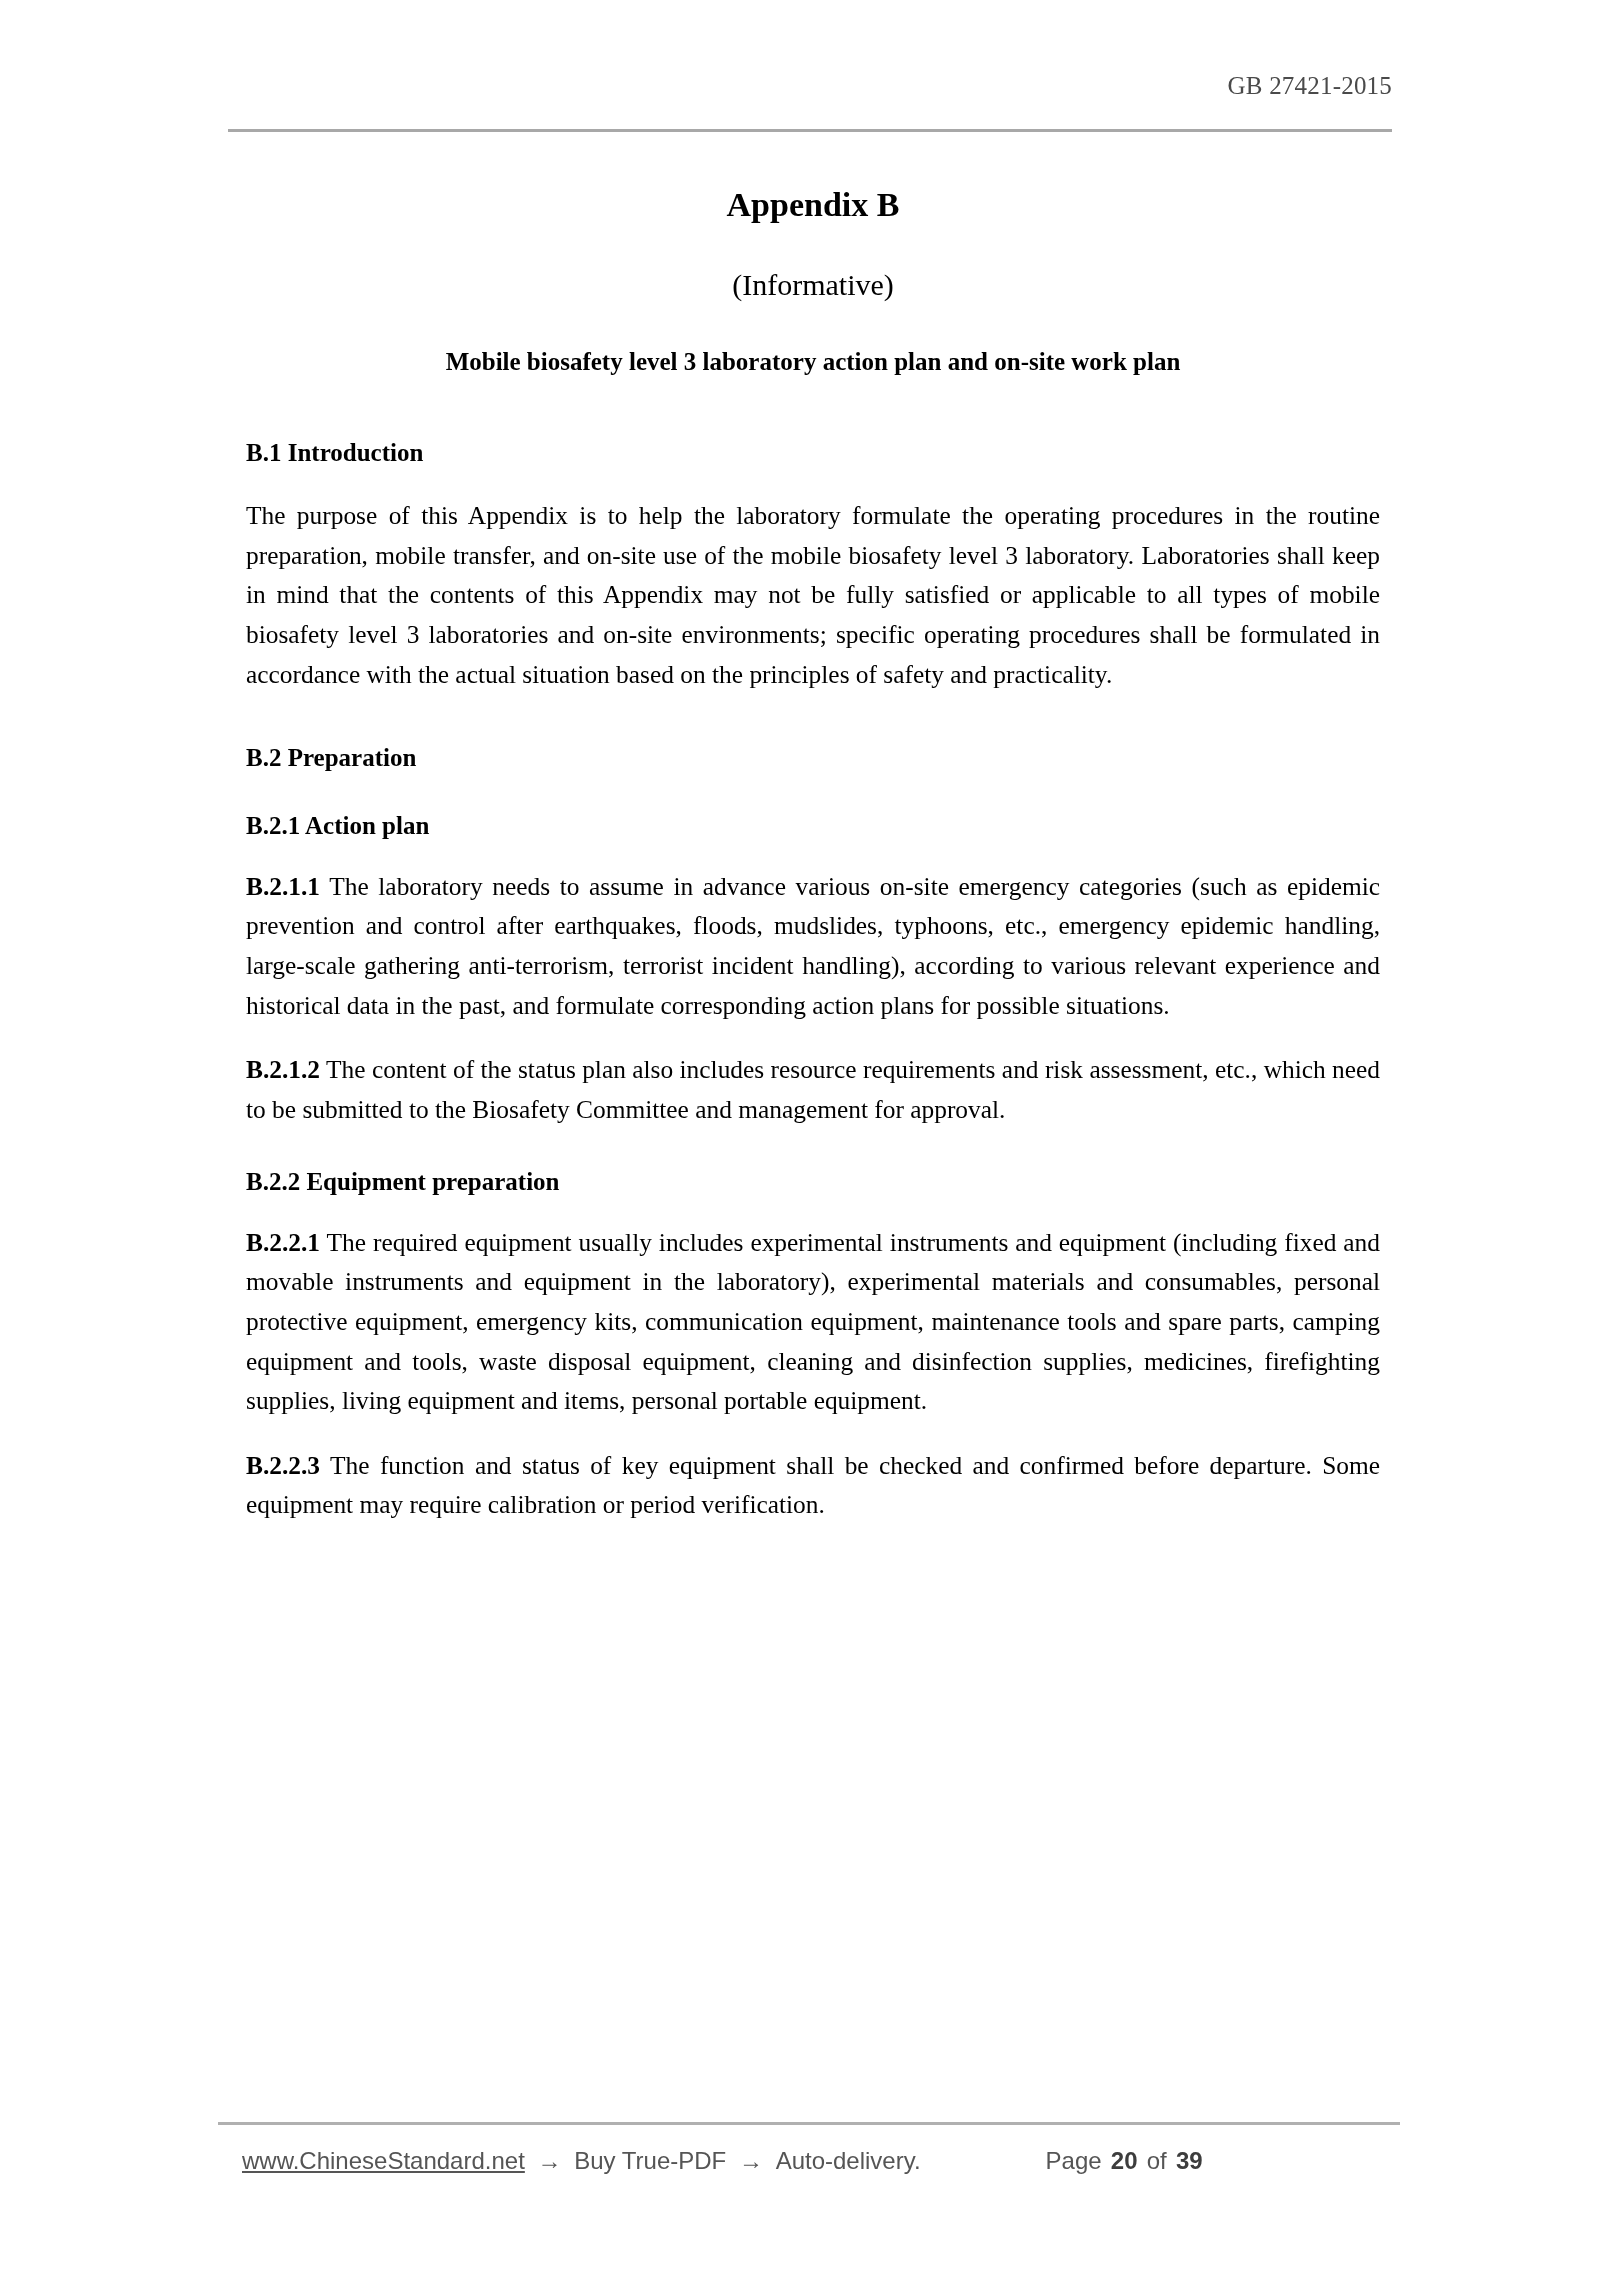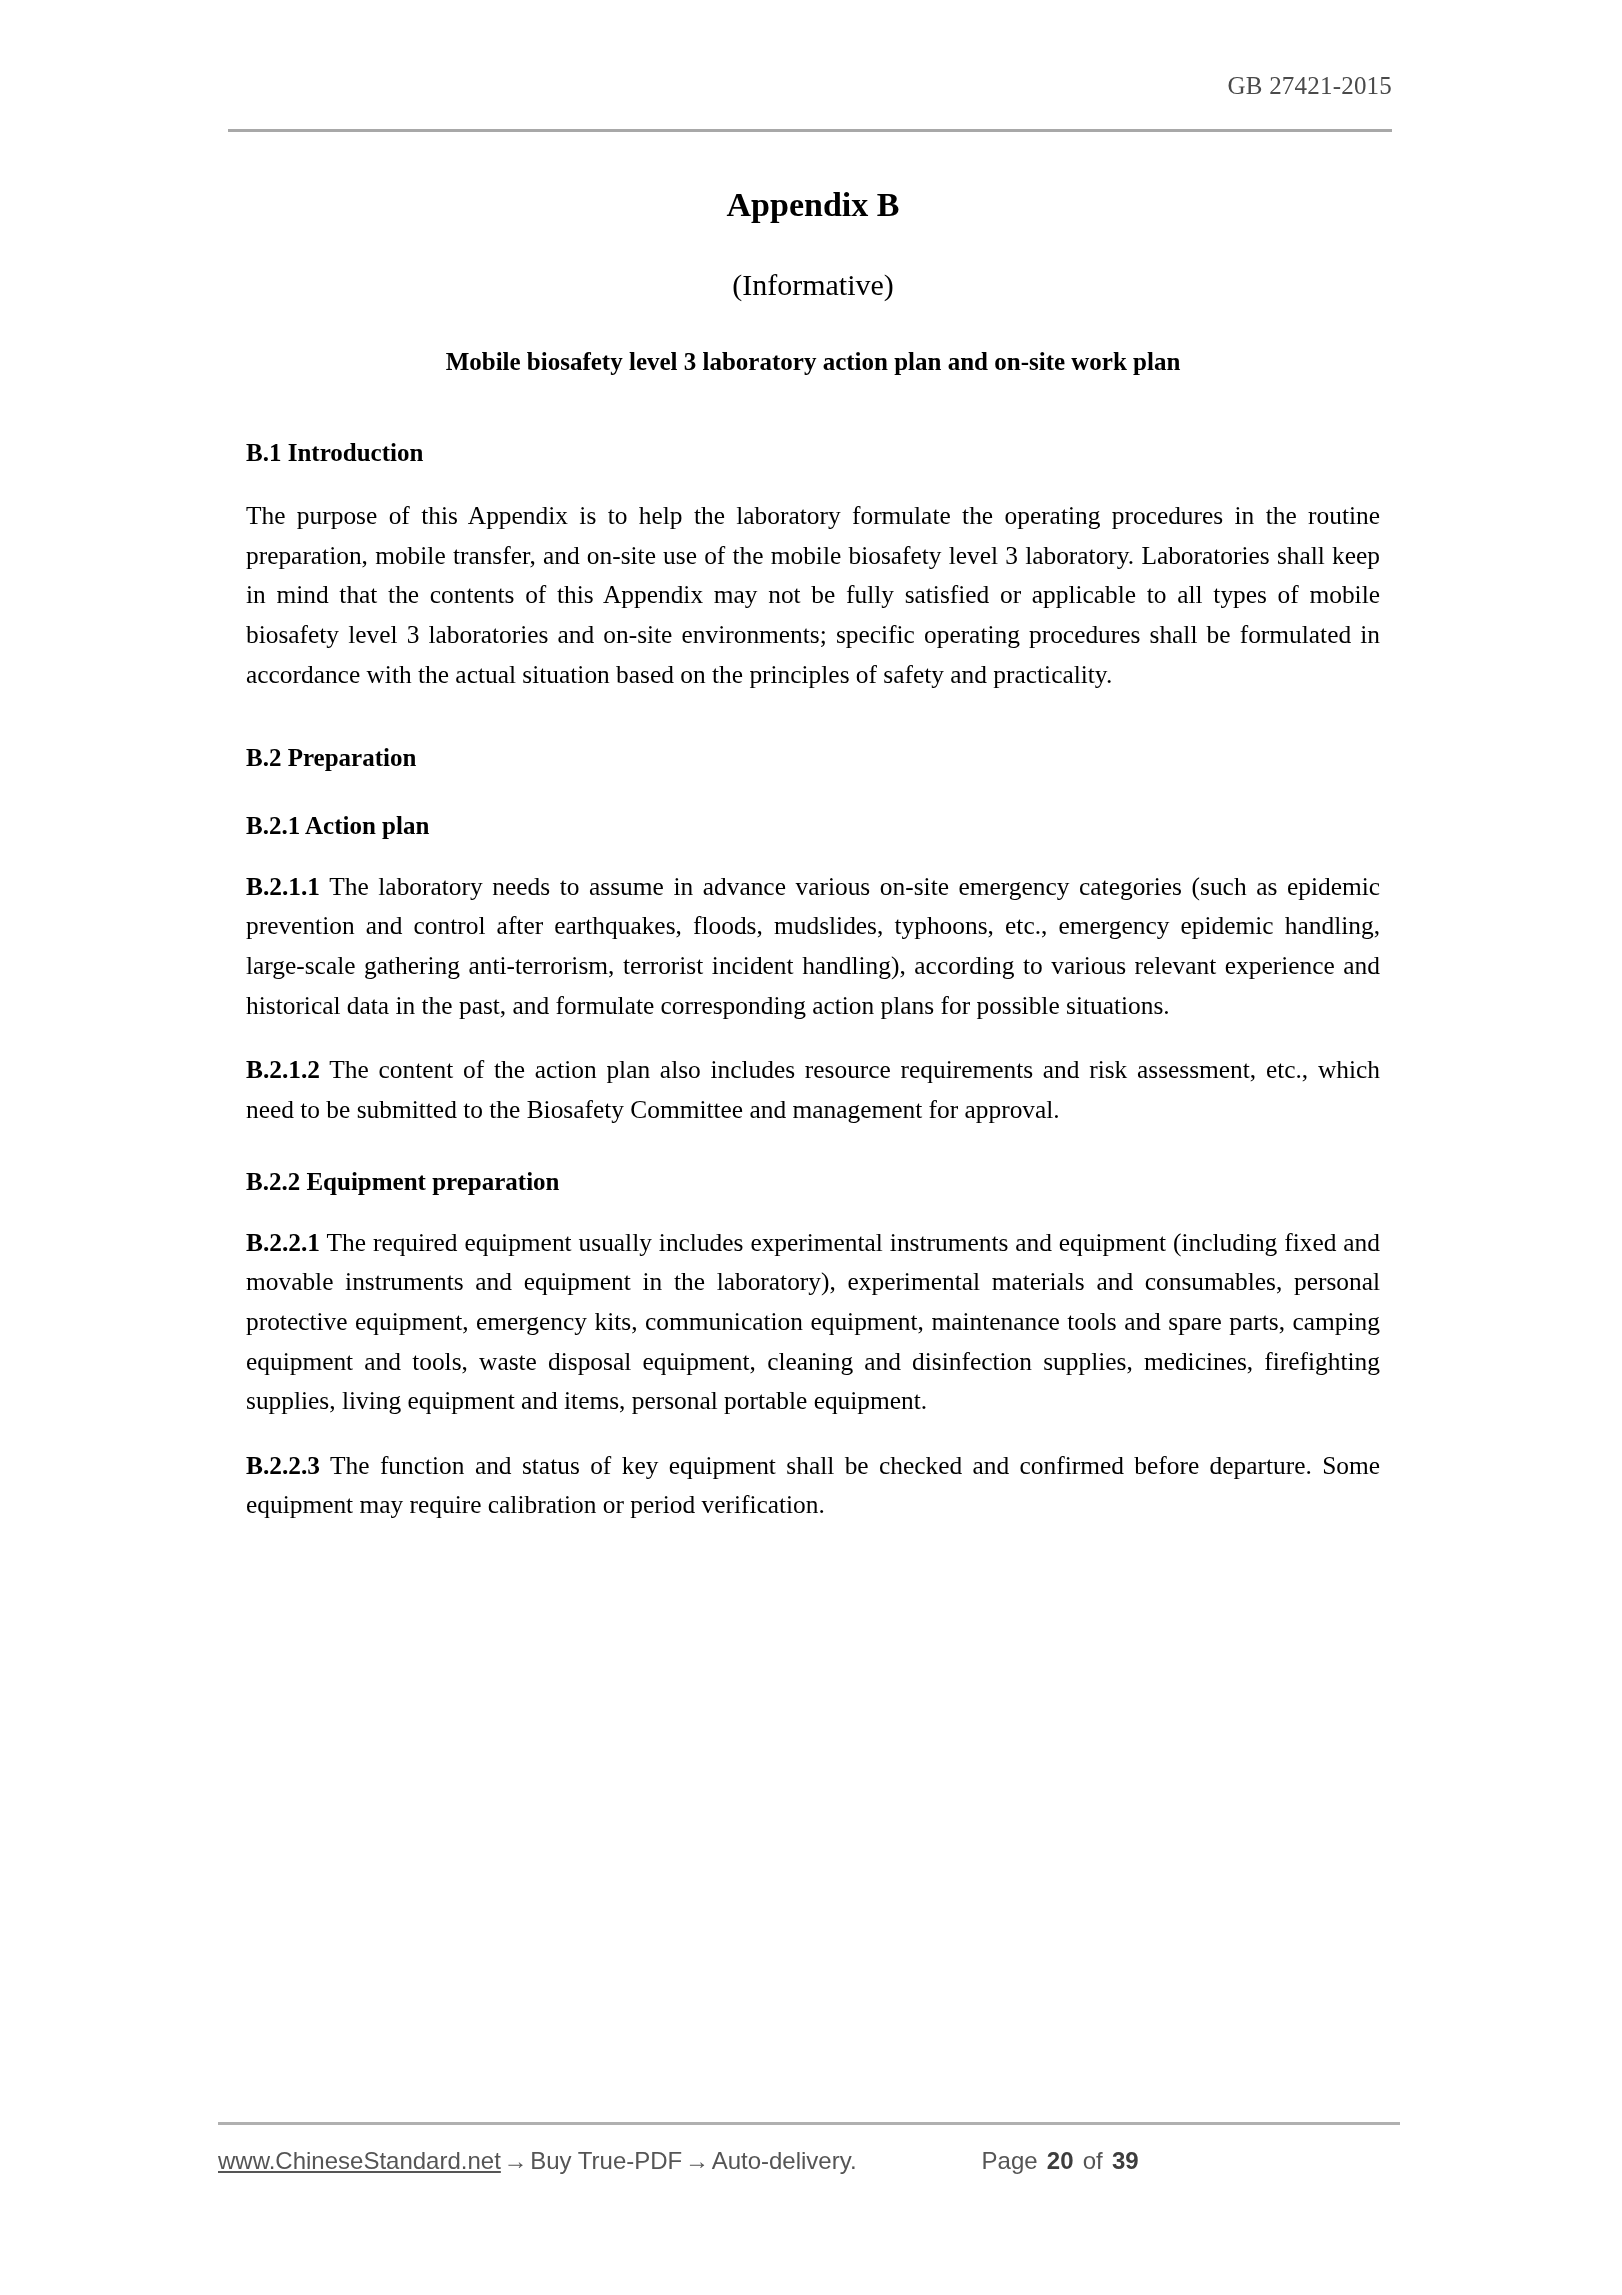--- a/index.html
+++ b/index.html
@@ -118,21 +118,22 @@
     align-items: baseline;
     margin-top: 22.5px;
     font-family: "Liberation Sans", "DejaVu Sans", sans-serif;
     font-size: 24px;
     color: #555555;
     white-space: nowrap;
   }
   .footer-left {
     display: flex;
     align-items: baseline;
-    gap: 1px;
+    gap: 11px;
+    margin-left: 24px;
   }
   .footer-link {
     text-decoration: underline;
     color: #555555;
   }
   .arrow {
     font-size: 24px;
     color: #555555;
     padding: 0 1.7px;
   }
@@ -166,21 +167,21 @@
 
     <h2 class="section-heading">B.1 Introduction</h2>
     <p class="para first">The purpose of this Appendix is to help the laboratory formulate the operating procedures in the routine preparation, mobile transfer, and on-site use of the mobile biosafety level 3 laboratory. Laboratories shall keep in mind that the contents of this Appendix may not be fully satisfied or applicable to all types of mobile biosafety level 3 laboratories and on-site environments; specific operating procedures shall be formulated in accordance with the actual situation based on the principles of safety and practicality.</p>
 
     <h2 class="section-heading">B.2 Preparation</h2>
 
     <h2 class="section-heading tight">B.2.1 Action plan</h2>
 
     <p class="para"><span class="num">B.2.1.1</span> <span>The laboratory needs to assume in advance various on-site emergency categories (such as epidemic prevention and control after earthquakes, floods, mudslides, typhoons, etc., emergency epidemic handling, large-scale gathering anti-terrorism, terrorist incident handling), according to various relevant experience and historical data in the past, and formulate corresponding action plans for possible situations.</span></p>
 
-    <p class="para"><span class="num">B.2.1.2</span> <span>The content of the action plan also includes resource requirements and risk assessment, etc., which need to be submitted to the Biosafety Committee and management for approval.</span></p>
+    <p class="para"><span class="num">B.2.1.2</span> <span>The content of the status plan also includes resource requirements and risk assessment, etc., which need to be submitted to the Biosafety Committee and management for approval.</span></p>
 
     <h2 class="section-heading tight">B.2.2 Equipment preparation</h2>
 
     <p class="para"><span class="num">B.2.2.1</span> <span>The required equipment usually includes experimental instruments and equipment (including fixed and movable instruments and equipment in the laboratory), experimental materials and consumables, personal protective equipment, emergency kits, communication equipment, maintenance tools and spare parts, camping equipment and tools, waste disposal equipment, cleaning and disinfection supplies, medicines, firefighting supplies, living equipment and items, personal portable equipment.</span></p>
 
 
     <p class="para"><span class="num">B.2.2.3</span> <span>The function and status of key equipment shall be checked and confirmed before departure. Some equipment may require calibration or period verification.</span></p>
 
   </div>
 

